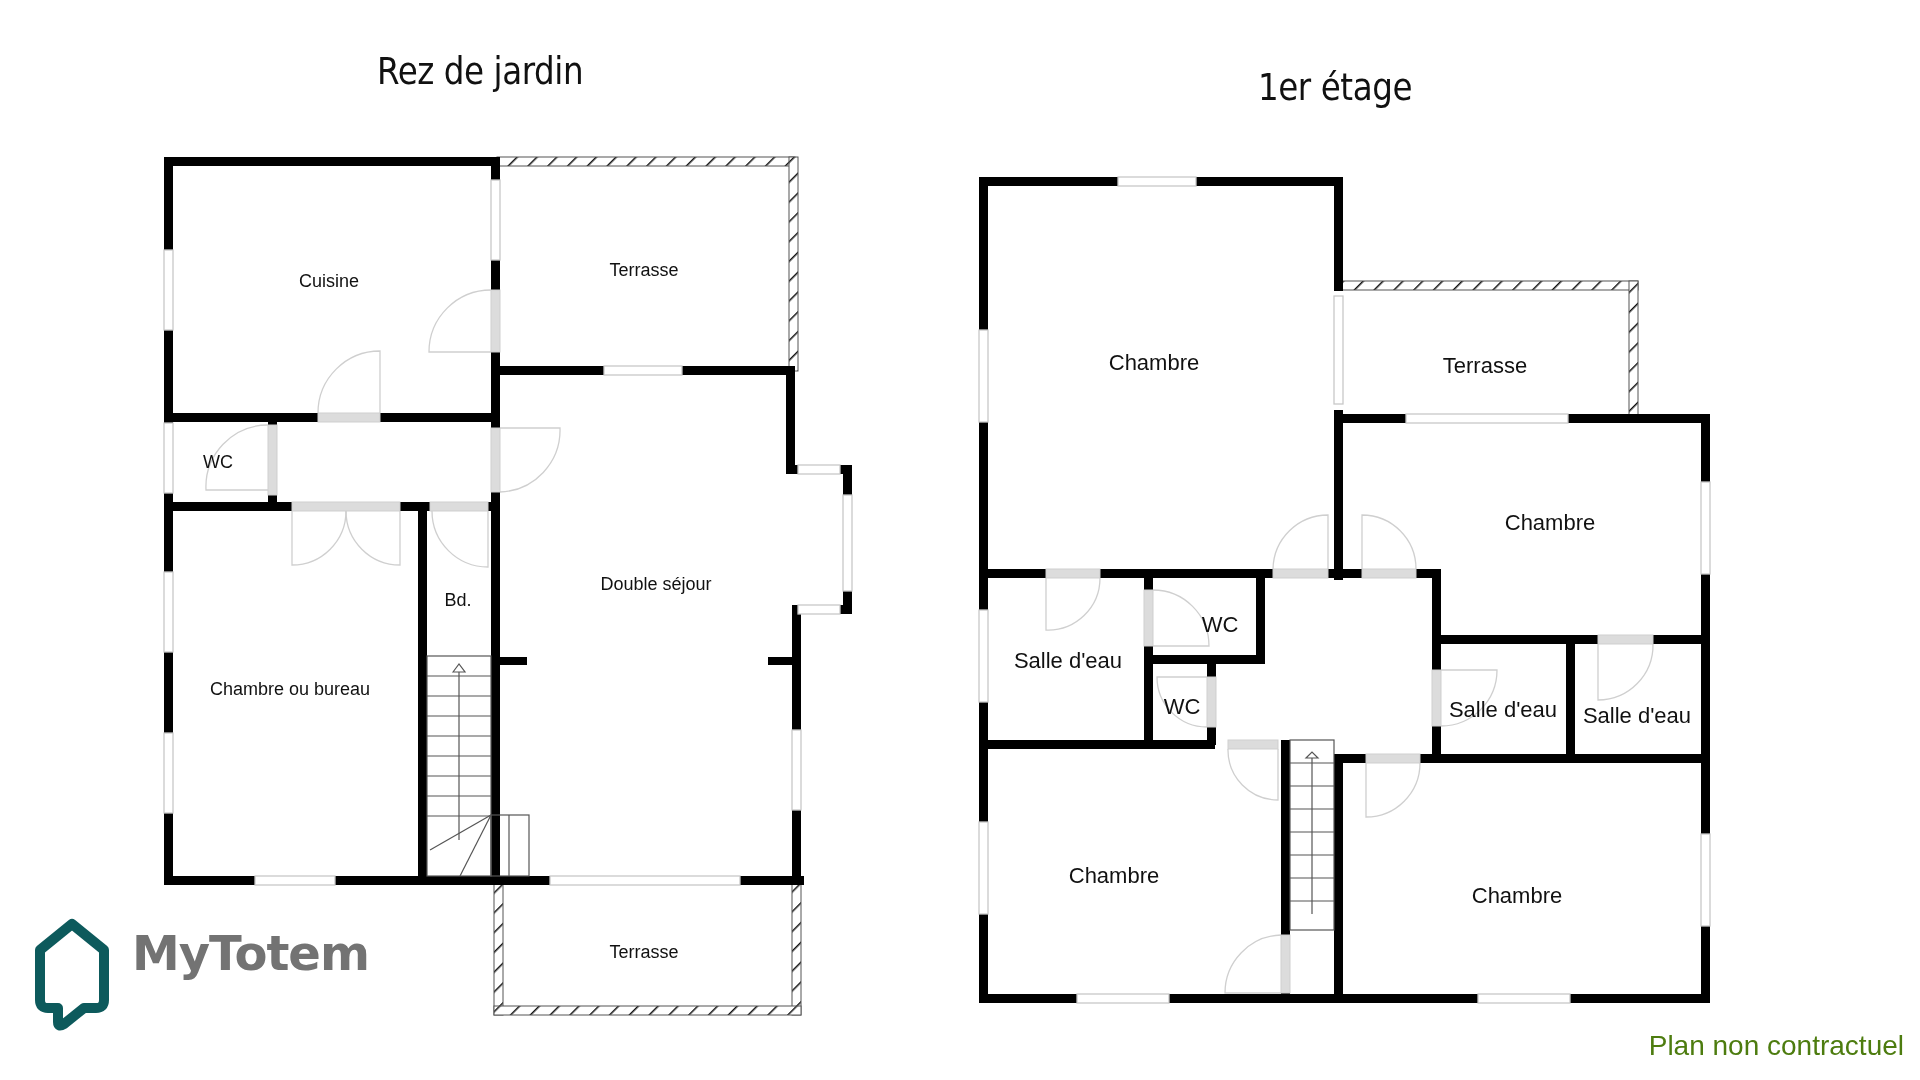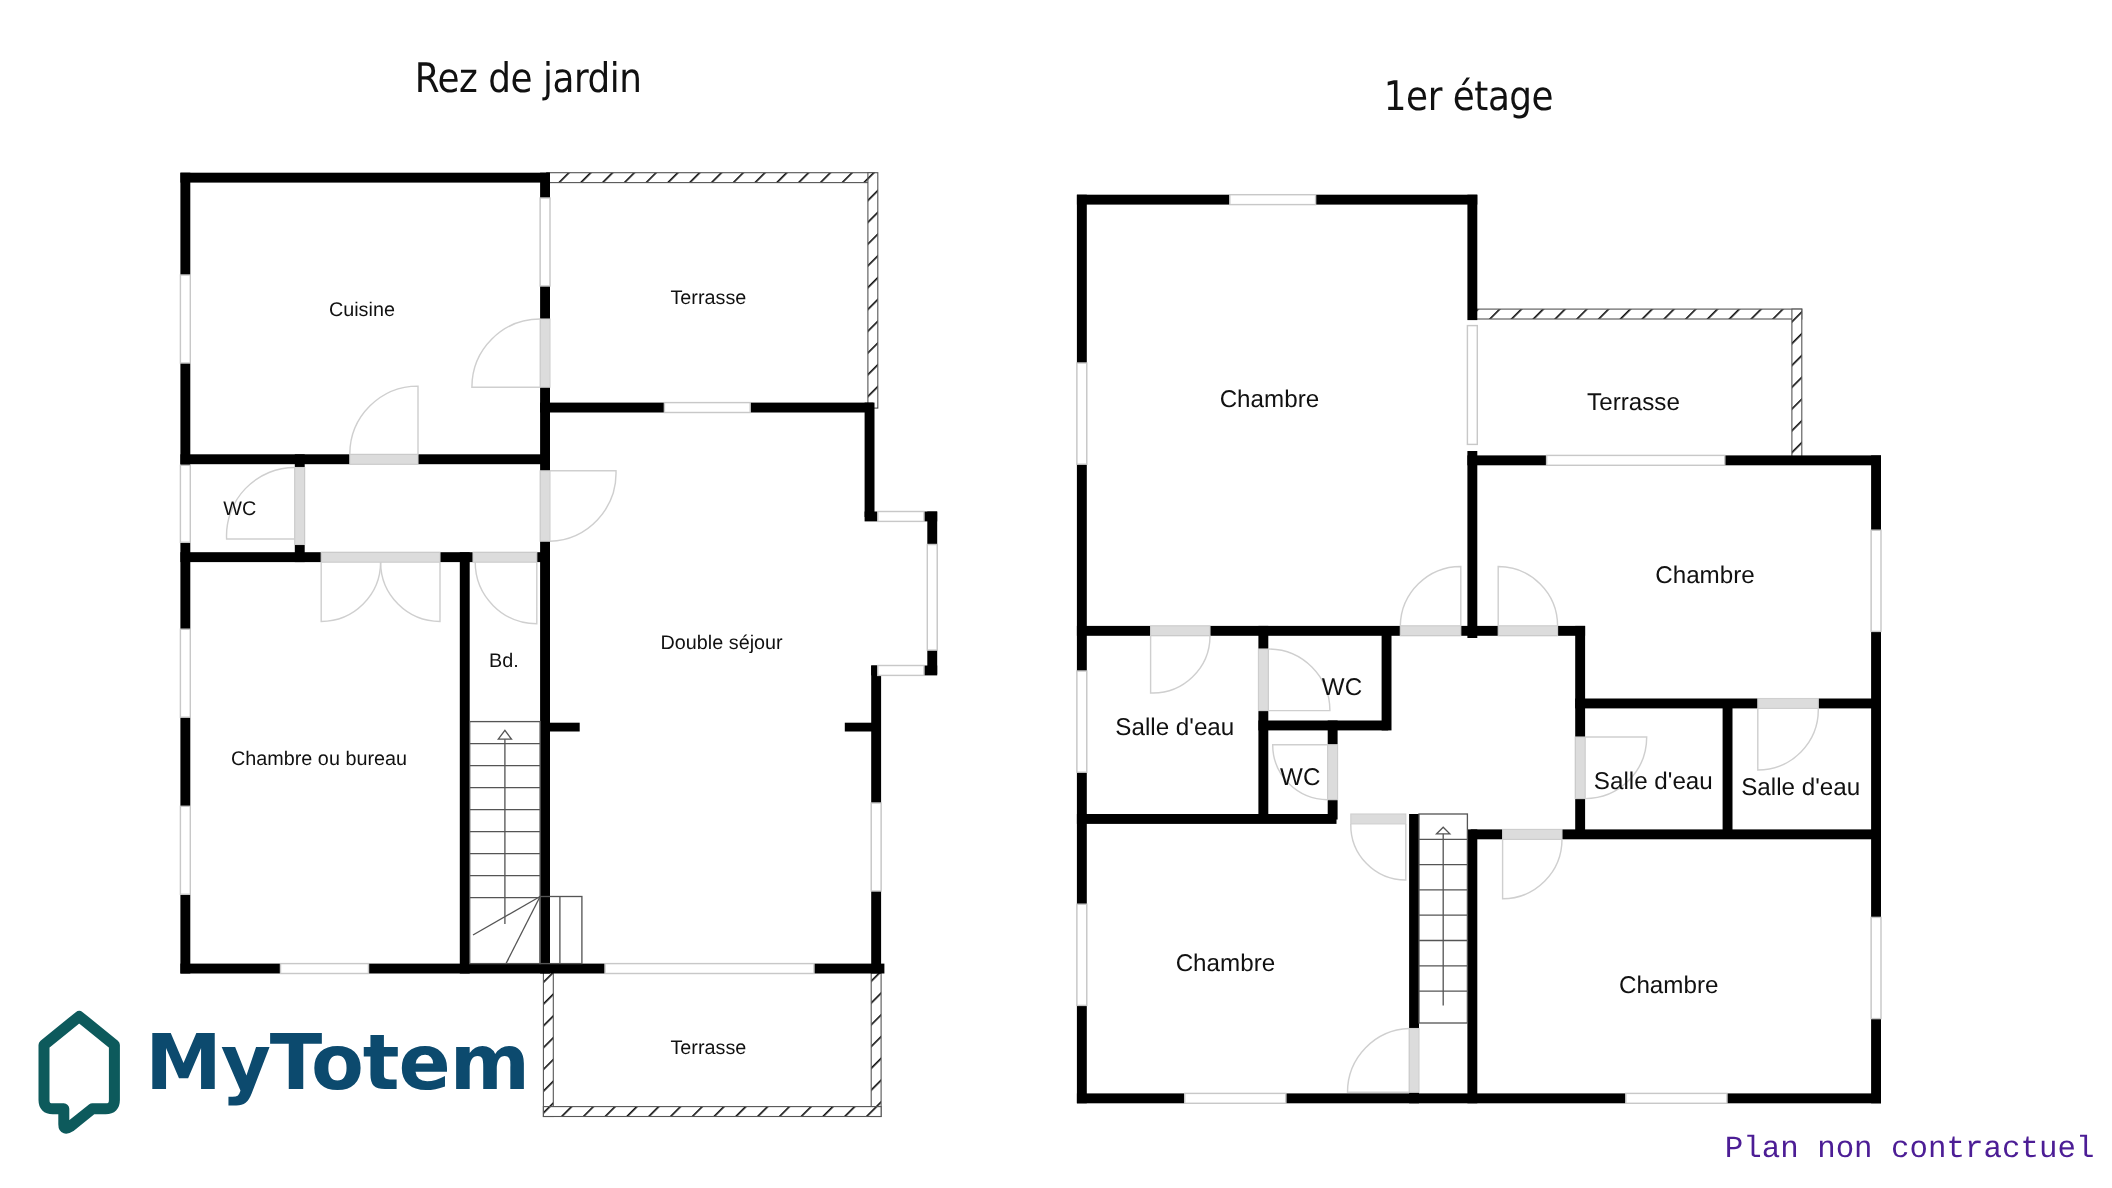--- a/index.html
+++ b/index.html
@@ -13,25 +13,25 @@
   .room-sm { font-size: 18px; }
   .room-lg { font-size: 22px; }
   .wall { fill: #000; }
   .win { fill: #fff; stroke: #c8c8c8; stroke-width: 1.3; }
   .door-gap { fill: #dcdcdc; stroke: #cfcfcf; stroke-width: 1; }
   .swing { fill: none; stroke: #cfcfcf; stroke-width: 1.3; }
   .stair { fill: none; stroke: #555; stroke-width: 1.2; }
   .hatch-box { fill: url(#hatch); stroke: #555; stroke-width: 1; }
   .logo-text {
     position: absolute; left: 132px; top: 925px; font-family: "DejaVu Sans", sans-serif;
-    font-weight: bold; font-size: 70px; color: #0c4a6e; letter-spacing: -1px;
+    font-weight: bold; font-size: 48px; color: #737373; letter-spacing: -1px;
   }
   .disclaimer {
-    position: absolute; right: 16px; top: 1030px; font-family: Liberation Mono, monospace;
-    font-size: 28px; color: #4c1d95;
+    position: absolute; right: 16px; top: 1030px; font-family: Liberation Sans, sans-serif;
+    font-size: 28px; color: #4d7c0f;
   }
 </style>
 </head>
 <body>
 
 <div class="title" style="left:377px; top:50px;">Rez de jardin</div>
 <div class="title" style="left:1258px; top:66px;">1er étage</div>
 
 <svg id="plan" width="1920" height="1080" viewBox="0 0 1920 1080">
   <defs>

